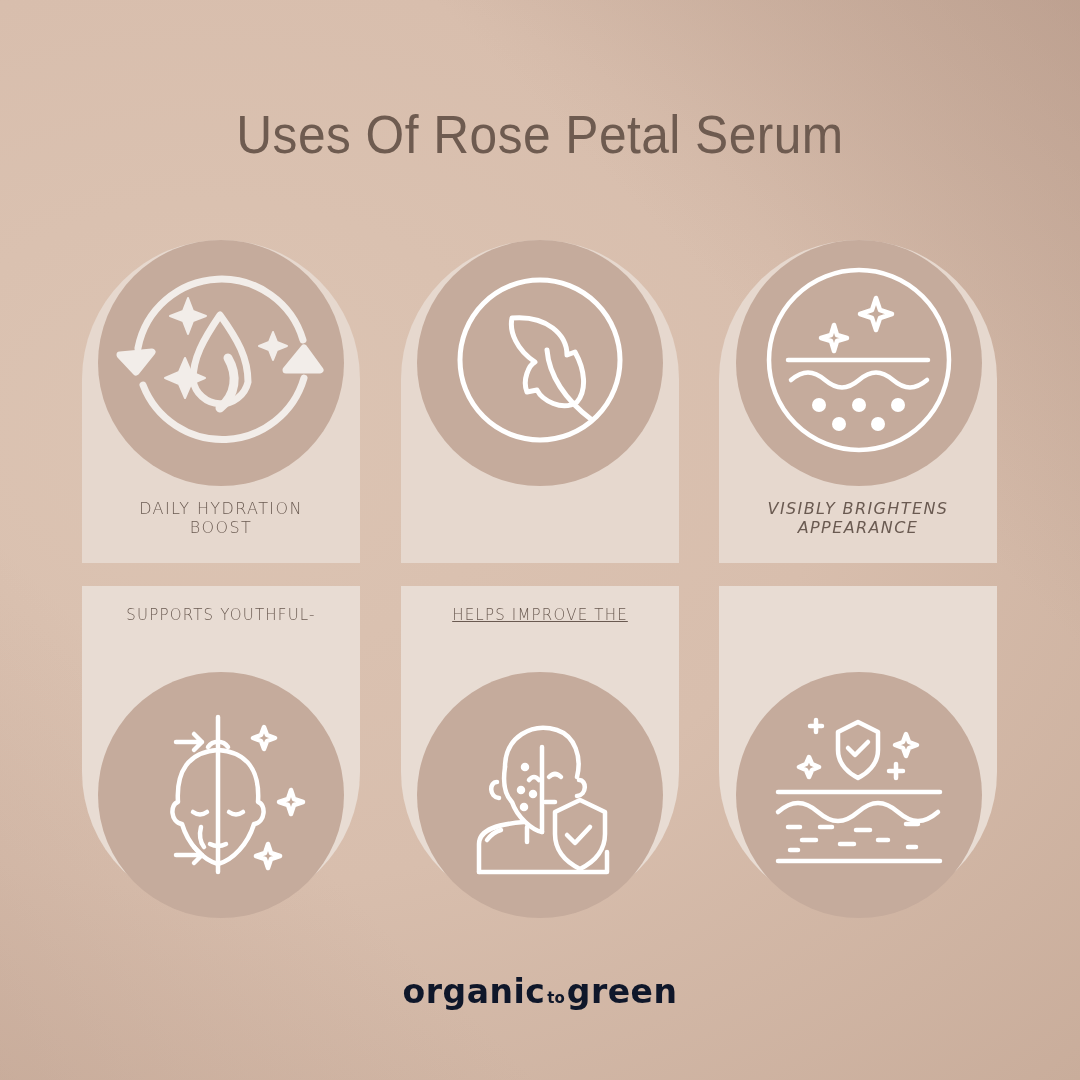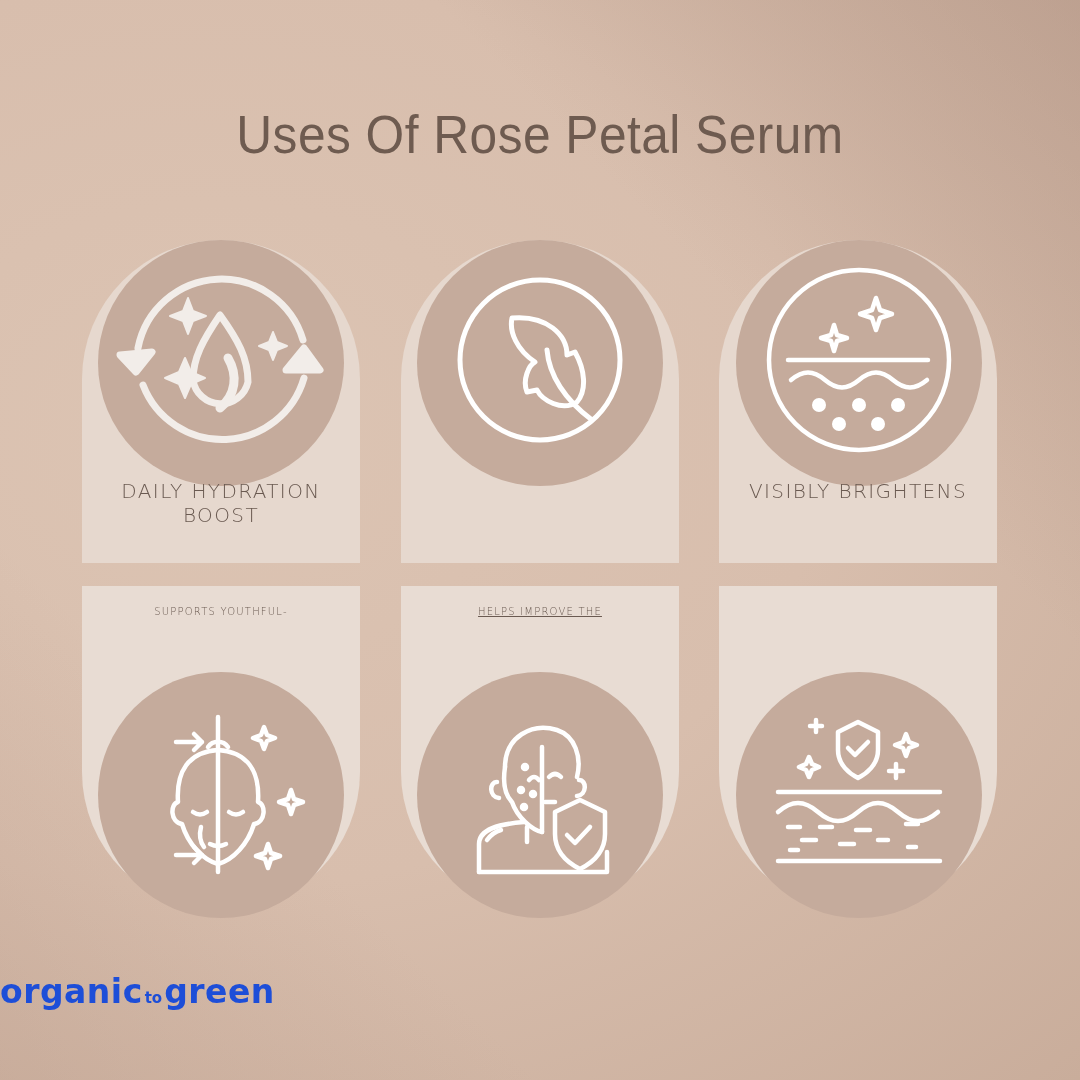--- a/index.html
+++ b/index.html
@@ -29,25 +29,25 @@
   .circle {
     position: absolute; width: 246px; height: 246px; border-radius: 50%;
     background: #c5ab9c;
   }
   .circle svg { position: absolute; left: 0; top: 0; width: 246px; height: 246px; }
   .label {
     position: absolute; width: 300px; text-align: center; color: #6a5a51;
     text-transform: uppercase; font-family: "DejaVu Sans", sans-serif;
     font-weight: 300; line-height: 1.2;
   }
-  .label.big { font-size: 20px; letter-spacing: 1.4px; top: 479px; }
-  .label.small { font-size: 10px; letter-spacing: 1.2px; top: 606px; }
+  .label.big { font-size: 16px; letter-spacing: 1.4px; top: 499px; }
+  .label.small { font-size: 15px; letter-spacing: 1.2px; top: 606px; }
   .logo {
-    position: absolute; left: 0; right: 0; top: 972px; 
-    color: #1d4ed8; font-family: "DejaVu Sans", sans-serif; font-weight: bold;
+    position: absolute; left: 0; right: 0; top: 972px; text-align: center;
+    color: #0f172a; font-family: "DejaVu Sans", sans-serif; font-weight: bold;
   }
   .logo .big { font-size: 33px; letter-spacing: 0.5px; }
   .logo .to { font-size: 15px; margin: 0 2px; }
 </style>
 </head>
 <body>
 
 <div class="bg-shade"></div>
 
 <h1 class="title" style="margin:0;">Uses Of Rose Petal Serum</h1>
@@ -151,22 +151,23 @@
     <line x1="42" y1="189" x2="204" y2="189"></line>
   </svg>
 </div>
 
 <div class="label big" style="left:71px;">
   <div>DAILY HYDRATION</div>
   <div>BOOST</div>
 </div>
 <div class="label big" style="left:390px;">
 </div>
-<div class="label big" style="left:708px;">
+<div class="label big" style="left:708px;font-style:italic;">
   <div>VISIBLY BRIGHTENS</div>
+  <div>APPEARANCE</div>
 </div>
 
 <div class="label small" style="left:71px;">
   <div>SUPPORTS YOUTHFUL-</div>
 </div>
 <div class="label small" style="left:390px;text-decoration:underline;">
   <div>HELPS IMPROVE THE</div>
 </div>
 <div class="label small" style="left:708px;">
 </div>

